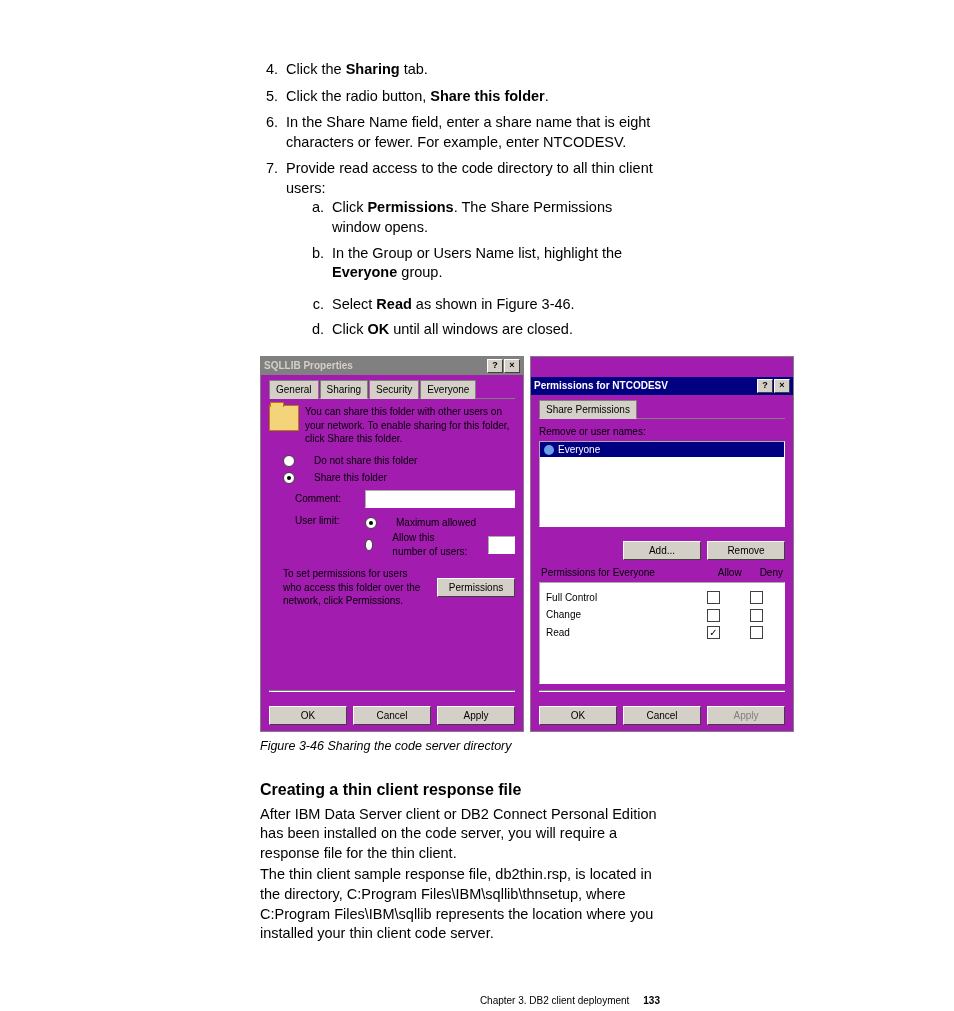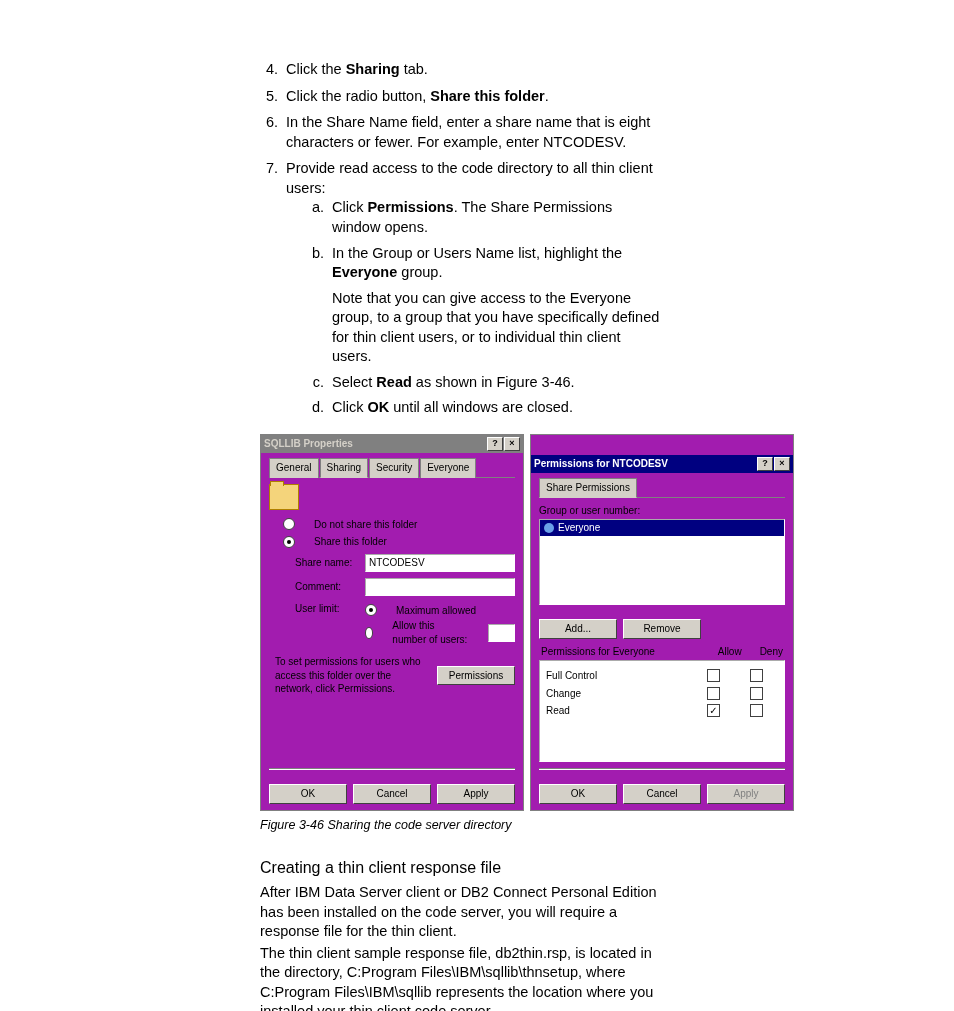--- a/index.html
+++ b/index.html
@@ -38,21 +38,21 @@
     margin: 16px 0 6px 0;
     display: flex;
     gap: 6px;
   }
   .caption {
     font-style: italic;
     font-size: 12.5px;
     margin: 4px 0 24px 0;
   }
   .heading2 {
-    font-weight: normal;
+    font-weight: bold;
     font-size: 16px;
     margin: 18px 0 4px 0;
   }
   .body-p {
     margin: 0 0 2px 0;
   }
   .footer {
     margin-top: 50px;
     text-align: right;
     font-size: 10px;
@@ -118,34 +118,34 @@
   }
   .radio.sel::after{content:"";width:4px;height:4px;background:#000;border-radius:50%;}
   .form-row{display:flex;align-items:center;gap:6px;margin:3px 0 3px 26px;}
   .lbl{width:64px; text-decoration: underline; text-decoration-color: transparent;}
   .tbox{border:1px inset #fff;background:#fff;height:16px;padding:0 3px;flex:1;font-size:10px;}
   .btn{
     border:1px solid #fff;border-right-color:#404040;border-bottom-color:#404040;
     background:#d4d0c8;padding:2px 10px;font-size:10px;min-width:56px;text-align:center;
   }
   .btn.disabled{color:#808080;}
-  .btn-row{display:flex;gap:6px;justify-content:flex-start;margin-top:auto;padding-top:8px;}
+  .btn-row{display:flex;gap:6px;justify-content:flex-end;margin-top:auto;padding-top:8px;}
   .sep{border-top:1px solid #808080;border-bottom:1px solid #fff;margin:6px 0;}
   .listbox{border:1px inset #fff;background:#fff;height:84px;padding:0;margin-bottom:4px;}
   .sel-item{background:#000080;color:#fff;padding:1px 4px;display:flex;align-items:center;gap:4px;}
   .user-icon{width:10px;height:10px;background:#6aa0e8;border-radius:50%;}
   .perm-head{display:flex;justify-content:space-between;font-size:10px;margin:6px 2px 2px 2px;}
   .perm-head .cols{display:flex;gap:18px;}
   .perm-box{border:1px inset #fff;background:#fff;padding:4px 6px;height:92px;}
   .perm-row{display:flex;align-items:center;margin:4px 0;}
   .perm-row .pname{flex:1;}
   .chk{width:11px;height:11px;border:1px solid #404040;background:#fff;display:inline-flex;align-items:center;justify-content:center;margin:0 15px;}
   .chk.checked::after{content:"✓";font-size:10px;line-height:10px;}
   .spin{width:40px;height:16px;border:1px inset #fff;background:#fff;}
-  .small-note{font-size:10px;margin:4px 0 4px 6px;}
+  .small-note{font-size:10px;margin:4px 0 4px 14px;}
   .row-between{display:flex;justify-content:space-between;align-items:center;gap:6px;}
   .grp-label{font-size:10px;margin-bottom:2px;}
 </style>
 </head>
 <body>
 
 <div class="page">
 
   <ol class="ol-main" start="4">
     <li>
@@ -157,21 +157,20 @@
     <li>In the Share Name field, enter a share name that is eight characters or fewer. For example, enter NTCODESV.</li>
     <li>
       <span>Provide read access to the code directory to all thin client users:</span>
       <ol class="ol-sub">
         <li>
           <span>Click </span><span class="bold">Permissions</span><span>. The Share Permissions window opens.</span>
         </li>
         <li>
           <span>In the Group or Users Name list, highlight the </span><span class="bold">Everyone</span><span> group.</span>
           <div style="height:6px"></div>
-          <div>Note that you can give access to the Everyone group, to a group that you have specifically defined for thin client users, or to individual thin client users.</div>
         </li>
         <li>
           <span>Select </span><span class="bold">Read</span><span> as shown in Figure 3-46.</span>
         </li>
         <li>
           <span>Click </span><span class="bold">OK</span><span> until all windows are closed.</span>
         </li>
       </ol>
     </li>
   </ol>
@@ -187,32 +186,29 @@
       </div>
       <div class="dlg-body">
         <div class="tabs">
           <div class="tab">General</div>
           <div class="tab active">Sharing</div>
           <div class="tab">Security</div>
           <div class="tab">Everyone</div>
         </div>
         <div class="info-row">
           <div class="folder-icon"></div>
+          <div style="flex:1">You can share this folder with other users on your network. To enable sharing for this folder, click Share this folder.</div>
         </div>
         <div class="radio-row">
           <span class="radio"></span>
           <span>Do not share this folder</span>
         </div>
         <div class="radio-row">
           <span class="radio sel"></span>
           <span>Share this folder</span>
-        </div>
-        <div class="form-row">
-          <span class="lbl">Share name:</span>
-          <input class="tbox" value="NTCODESV" style="">
         </div>
         <div class="form-row">
           <span class="lbl">Comment:</span>
           <input class="tbox" style="">
         </div>
         <div class="form-row" style="align-items:flex-start">
           <span class="lbl">User limit:</span>
           <div style="flex:1">
             <div class="radio-row" style="margin-left:0">
               <span class="radio sel"></span>
@@ -243,21 +239,21 @@
       <div class="titlebar tb-blue">
         <span>Permissions for NTCODESV</span>
         <span class="spacer"></span>
         <span class="winbtn">?</span>
         <span class="winbtn">×</span>
       </div>
       <div class="dlg-body">
         <div class="tabs">
           <div class="tab active">Share Permissions</div>
         </div>
-        <div class="grp-label">Group or user number:</div>
+        <div class="grp-label">Remove or user names:</div>
         <div class="listbox">
           <div class="sel-item">
             <span class="user-icon"></span>
             <span>Everyone</span>
           </div>
         </div>
         <div class="btn-row" style="margin-top:2px">
           <span class="btn">Add...</span>
           <span class="btn">Remove</span>
         </div>

